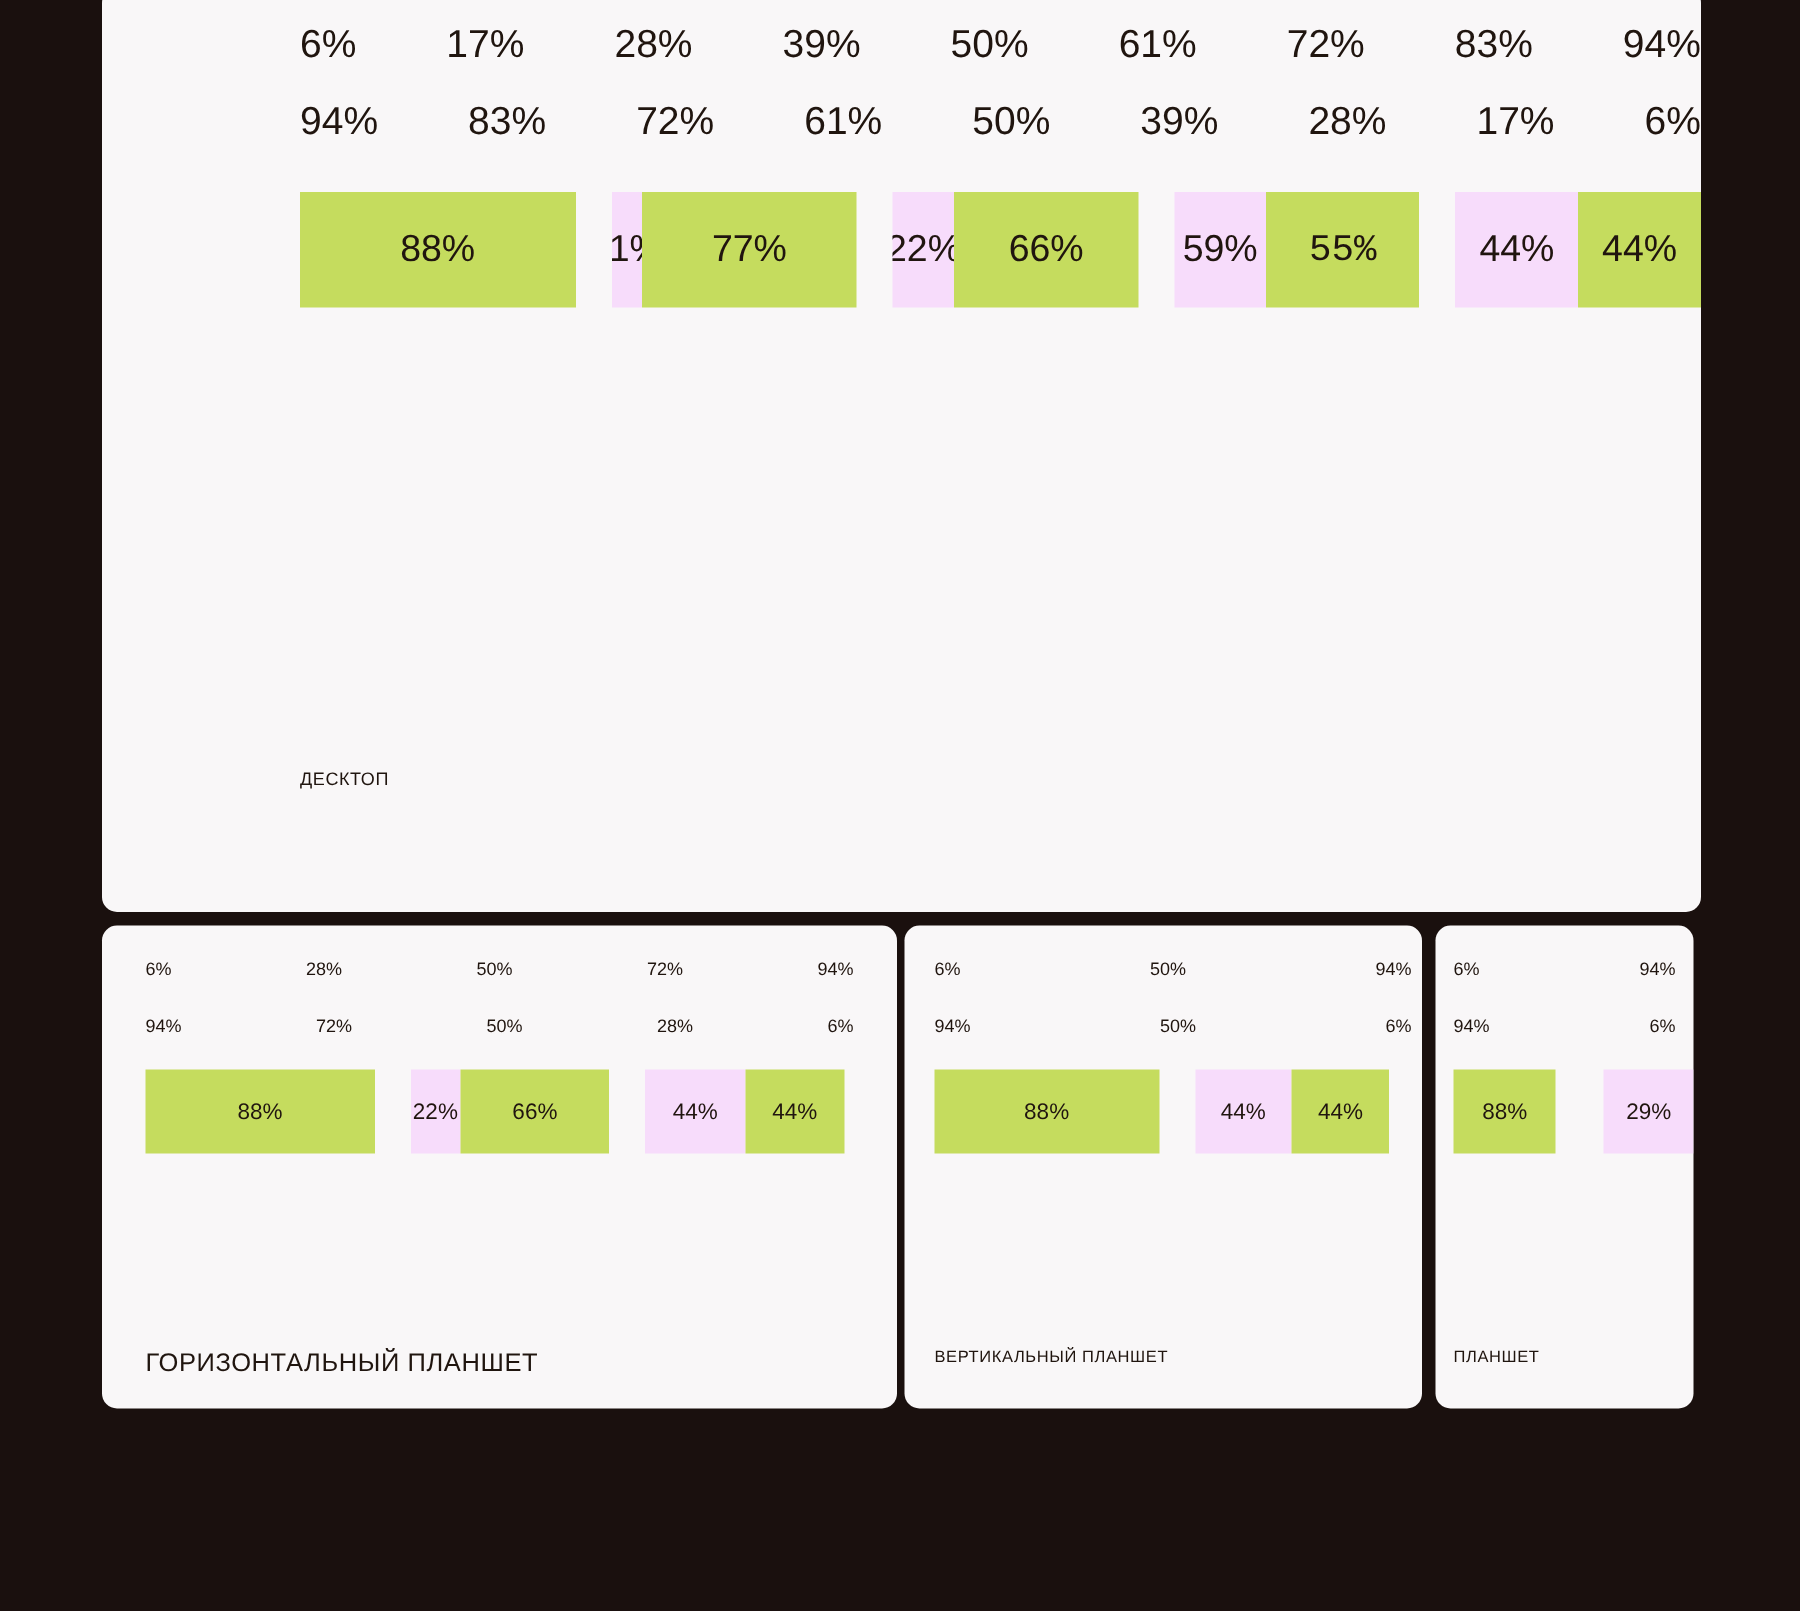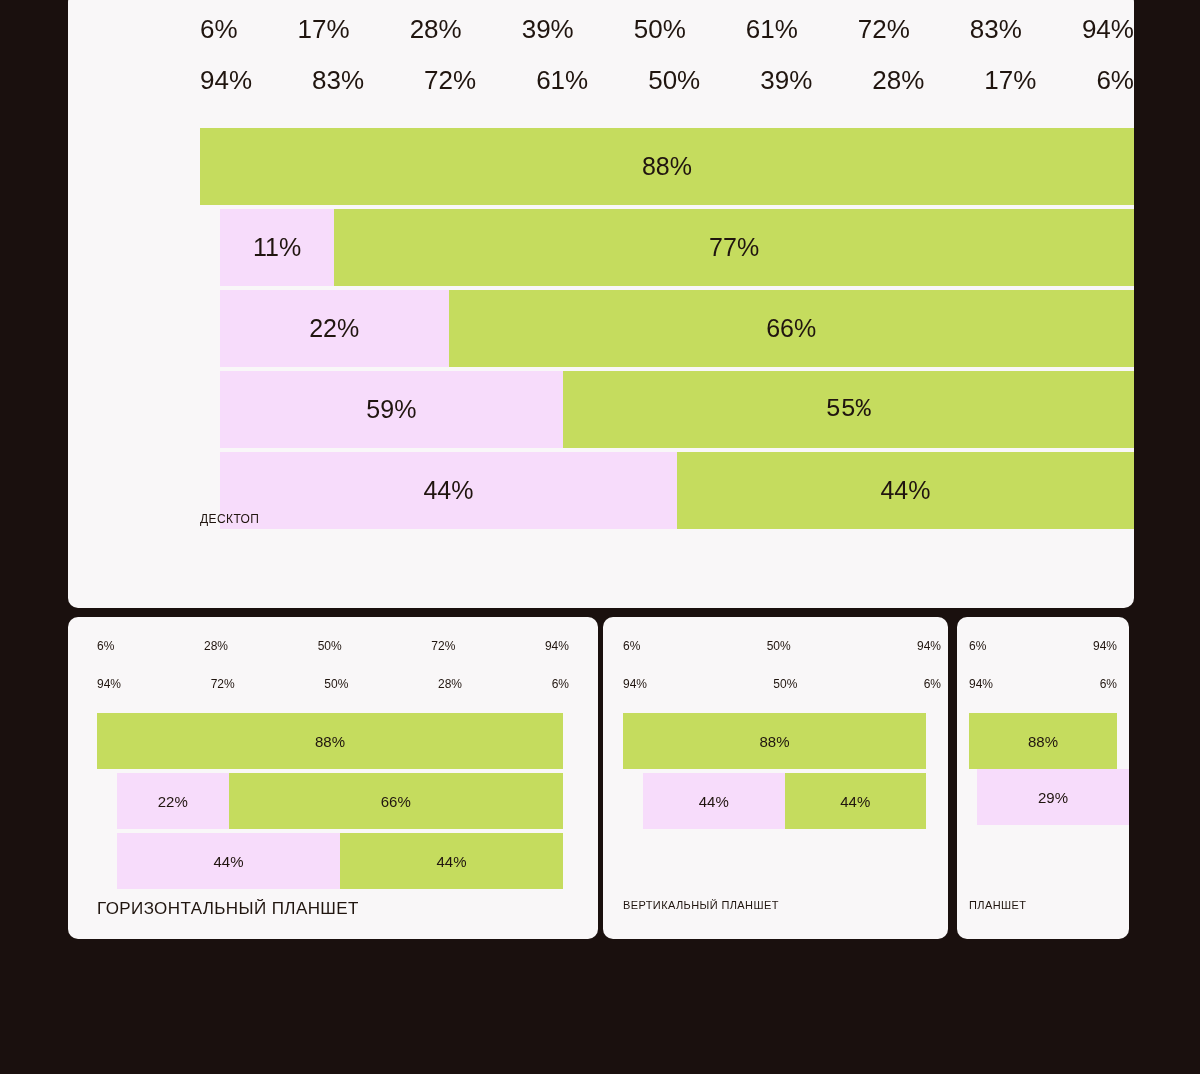--- a/index.html
+++ b/index.html
@@ -21,21 +21,21 @@
 
   
   .scale {
     display:flex;
     justify-content:space-between;
     width:100%;
   }
   .scale .tick { color:#20150f; white-space:nowrap; }
 
   
-  .bars { display:flex; flex-direction:column; }
+  .bars { display:flex; flex-direction:row; }
   .bar-row { display:flex; width:100%; }
   .seg {
     display:flex; align-items:center; justify-content:center;
     color:#20150f; white-space:nowrap; overflow:hidden;
   }
   .seg.green { background:#c5dc5e; }
   .seg.pink  { background:#f7dcfb;margin-left:20px; }
 
   
   .cap { color:#20150f; letter-spacing:.4px; white-space:nowrap; }

